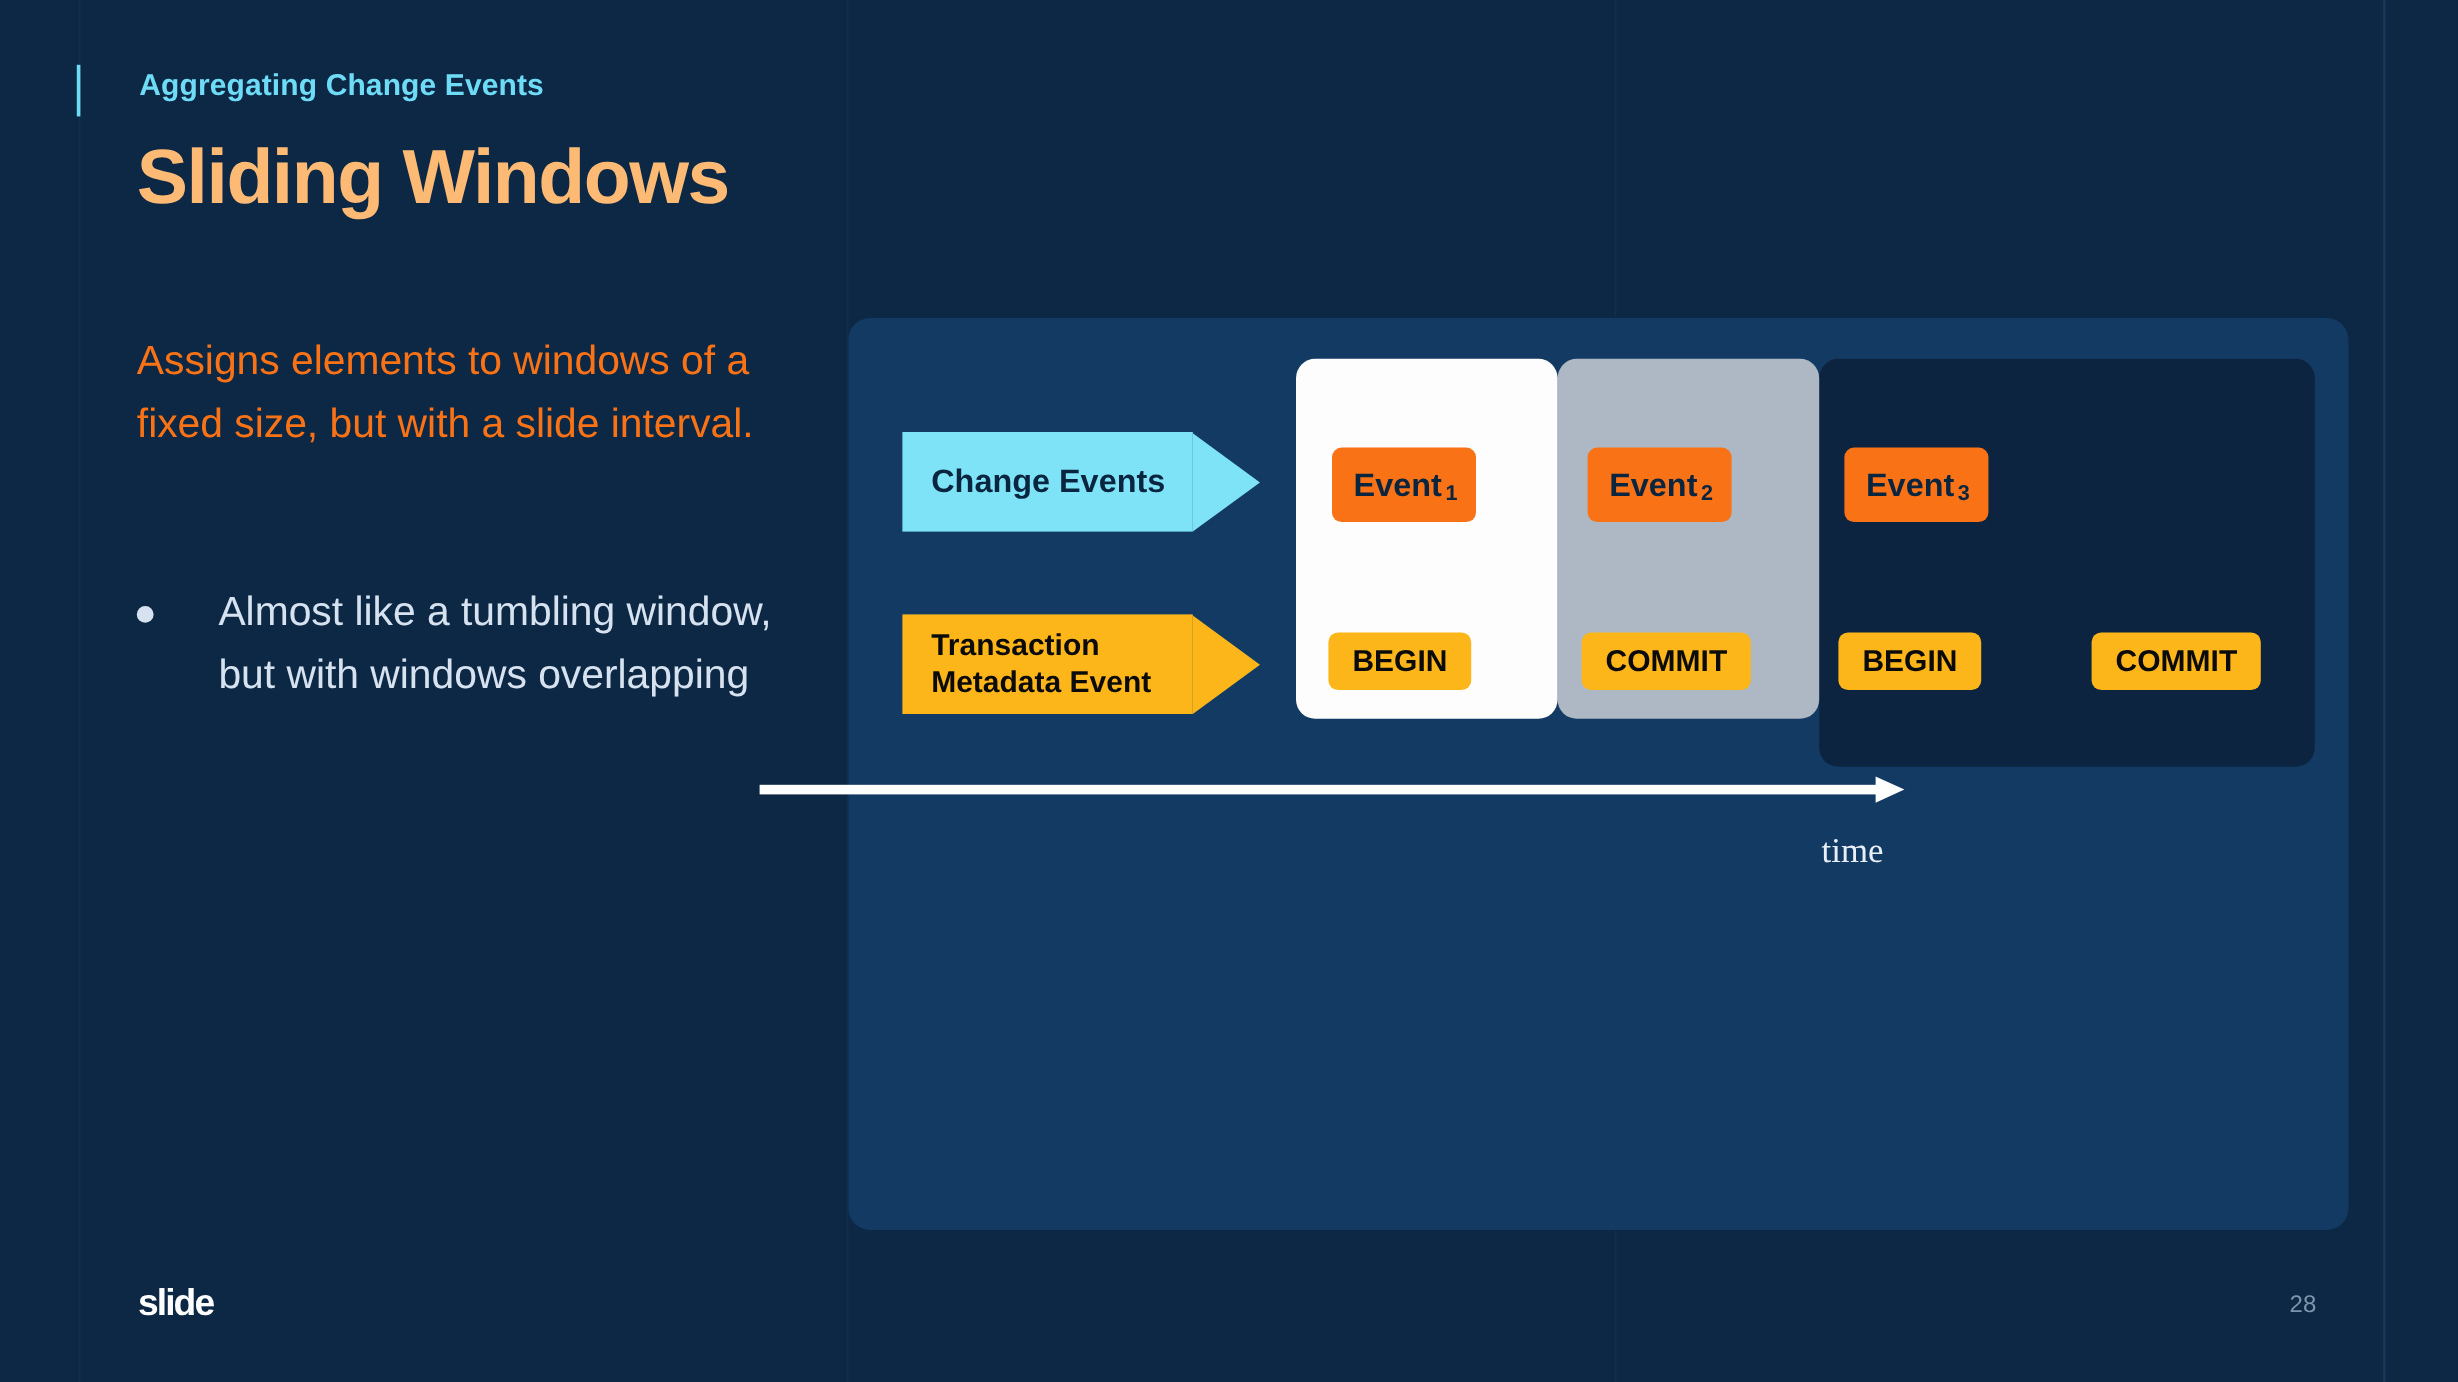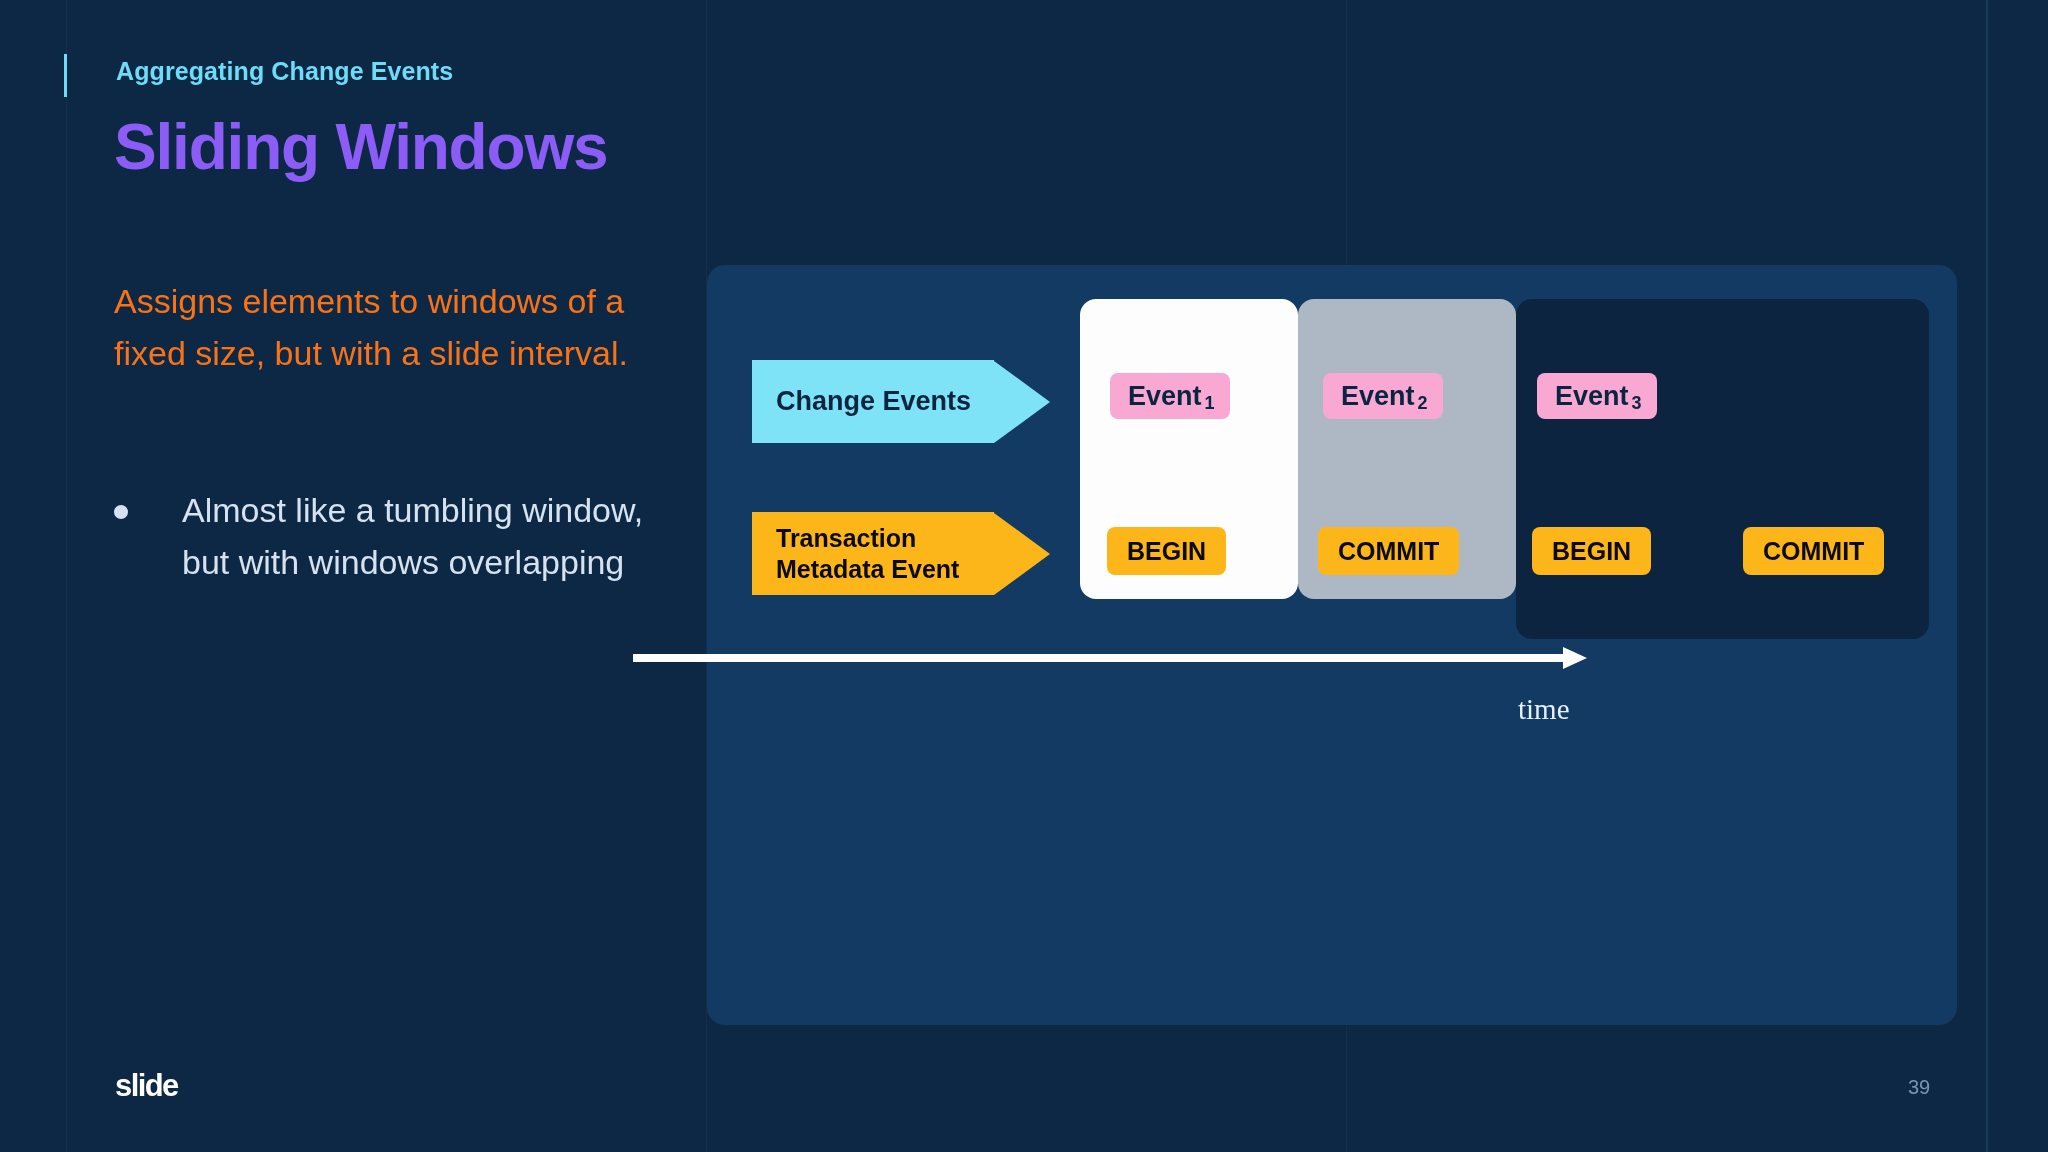--- a/index.html
+++ b/index.html
@@ -23,21 +23,21 @@
   .left-col { position:absolute; left:0; top:0; width:710px; height:1152px; }
 
   .eyebrow-wrap { position:absolute; left:116px; top:57px; }
   .eyebrow-bar { position:absolute; left:-52px; top:-3px; width:3px; height:43px; background:#6fdcf7; }
   .eyebrow {
     color:#6fdcf7; font-size:25px; font-weight:bold; letter-spacing:0.1px; white-space:nowrap;
   }
 
   .slide-title {
     position:absolute; left:114px; top:114px;
-    color:#8b5cf6; font-size:64px; font-weight:bold; letter-spacing:-1.2px;
+    color:#fdba74; font-size:64px; font-weight:bold; letter-spacing:-1.2px;
     white-space:nowrap; line-height:1.05;
   }
 
   .body-para {
     position:absolute; left:114px; top:276px; width:560px;
     color:#f97316; font-size:34px; line-height:1.52; font-weight:400;
   }
 
   .bullet-list { position:absolute; left:114px; top:485px; width:560px; }
   .bullet-row { display:flex; align-items:flex-start; }
@@ -108,22 +108,22 @@
     border-bottom:41.5px solid transparent;
     border-left:56px solid #fcb61a;
   }
 
   
   .badge {
     position:absolute; display:flex; align-items:center; justify-content:center;
     border-radius:8px; font-weight:bold; z-index:8; white-space:nowrap;
   }
   .badge-event {
-    background:#f9a8d4; color:#0a2540; font-size:27px;
-    height:46px; padding:0 18px;
+    background:#f97316; color:#0a2540; font-size:27px;
+    height:62px; padding:0 18px;
     top:108px;
     justify-content:flex-end;
   }
   .badge-event sub { font-size:18px; font-weight:bold; vertical-align:baseline; position:relative; top:7px; left:3px; }
   .badge-meta {
     background:#fcb61a; color:#0b0b0b; font-size:25px;
     height:48px; padding:0 20px;
     top:262px;
   }
 
@@ -175,21 +175,21 @@
   <div class="bullet-list">
     <div class="bullet-row">
       <span class="bullet-dot"></span>
       <span class="bullet-text">Almost like a tumbling window, but with windows overlapping</span>
     </div>
   </div>
 
 </div>
 
 <div class="stripe-logo">slide</div>
-<div class="page-num">39</div>
+<div class="page-num">28</div>
 
 <div class="diagram-card">
 
   <div class="win win-1"></div>
   <div class="win win-2"></div>
   <div class="win win-3 win-tall"></div>
 
   <div class="tag tag-change">
     <div class="tag-body">
       <span class="tag-label">Change Events</span>

